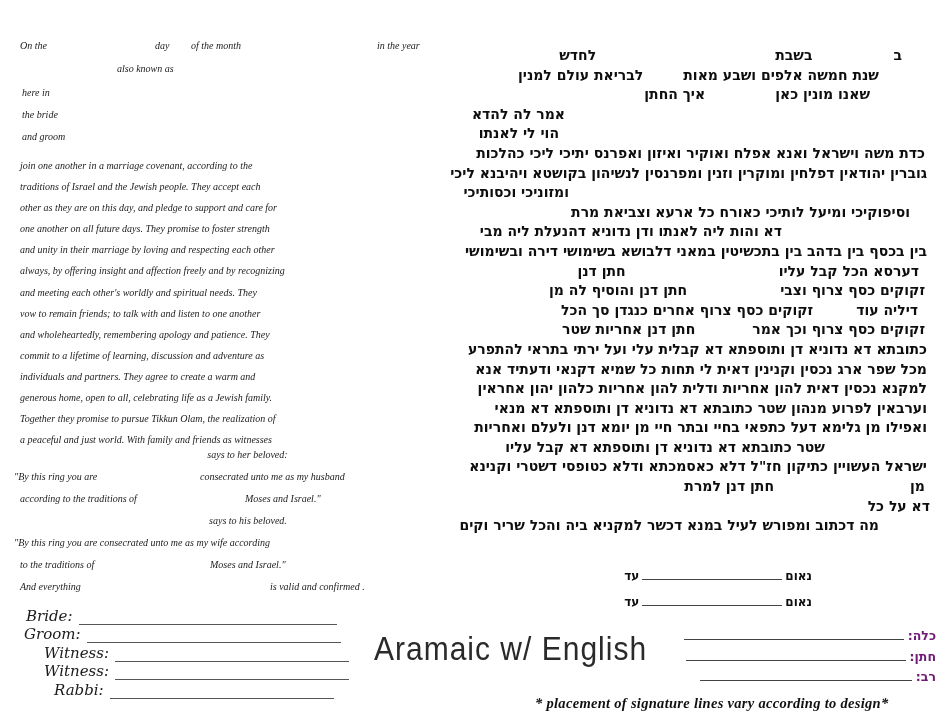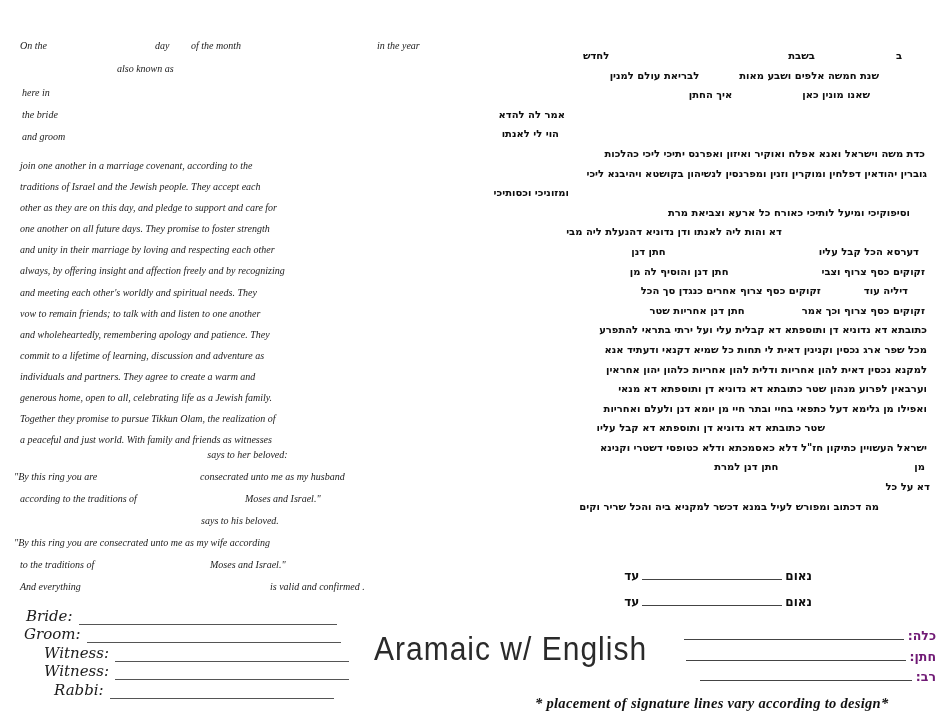--- a/index.html
+++ b/index.html
@@ -20,21 +20,21 @@
   .e-bride{top:109px;left:22px;white-space:nowrap;}
   .e-groom{top:131px;left:22px;white-space:nowrap;}
   .e-body{top:155px;left:20px;width:452px;}
   .eline{height:21.1px;line-height:21.1px;white-space:nowrap;}
   .e-saysher{top:449px;left:20px;width:455px;text-align:center;}
   .e-vowline{height:22px;white-space:nowrap;}
   .e-v1l1{top:471px;left:14px;width:460px;}
   .e-v1l1 .b{position:absolute;left:186px;}
   .e-v1l2{top:493px;left:20px;width:452px;}
   .e-v1l2 .b{position:absolute;left:225px;}
-  .e-sayshis{top:515px;left:20px;width:440px;text-align:center;}
+  .e-sayshis{top:515px;left:28px;width:440px;text-align:center;}
   .e-v2l1{top:537px;left:14px;width:460px;}
   .e-v2l2{top:559px;left:20px;width:452px;}
   .e-v2l2 .b{position:absolute;left:190px;}
   .e-final{top:581px;left:20px;width:452px;}
   .e-final .b{position:absolute;left:250px;}
   .e-vowline .a{position:absolute;left:0;}
 
   
   .esig-row{position:absolute;display:flex;align-items:flex-end;font-style:italic;font-size:15px;}
   .esig-row:nth-of-type(1){top:607px;left:26px;}
@@ -44,21 +44,21 @@
   .esig-row:nth-of-type(5){top:681px;left:54px;}
   .esig-line{display:inline-block;border-bottom:1px solid #555;height:13px;margin-left:6px;}
   .esig-row:nth-of-type(1) .esig-line{width:258px;}
   .esig-row:nth-of-type(2) .esig-line{width:254px;}
   .esig-row:nth-of-type(3) .esig-line{width:234px;}
   .esig-row:nth-of-type(4) .esig-line{width:234px;}
   .esig-row:nth-of-type(5) .esig-line{width:224px;}
 
   
   .heb{top:46px;right:12px;width:430px;direction:rtl;text-align:right;
-       font-family:"DejaVu Sans", sans-serif;font-weight:bold;font-size:10px;color:#0e0e0e;}
+       font-family:"DejaVu Sans", sans-serif;font-weight:bold;font-size:14px;color:#0e0e0e;}
   .hline{height:19.6px;line-height:19.6px;white-space:nowrap;}
   .hgap{display:inline-block;}
 
   .heb-witness{top:566px;right:130px;direction:rtl;text-align:right;
        font-family:"DejaVu Sans", sans-serif;font-weight:bold;font-size:12px;color:#0e0e0e;}
   .hwit-row{height:26px;line-height:20px;white-space:nowrap;}
   .hwit-line{display:inline-block;width:140px;border-bottom:1px solid #444;height:13px;margin:0 3px;}
 
   .heb-sigs{top:627px;right:6px;direction:rtl;text-align:right;
        font-family:"DejaVu Sans", sans-serif;font-weight:bold;font-size:12.5px;color:#701a75;}
@@ -157,23 +157,24 @@
       <div class="hline" style="margin-right: 28px;"><span>ב</span><span class="hgap" style="width: 81px;"></span><span>בשבת</span><span class="hgap" style="width: 179px;"></span><span>לחדש</span></div>
       <div class="hline" style="margin-right: 51px;"><span>שנת חמשה אלפים ושבע מאות</span><span class="hgap" style="width: 40px;"></span><span>לבריאת עולם למנין</span></div>
       <div class="hline" style="margin-right: 60px;"><span>שאנו מונין כאן</span><span class="hgap" style="width: 70px;"></span><span>איך החתן</span></div>
       <div class="hline" style="margin-right: 365px;"><span>אמר לה להדא</span></div>
       <div class="hline" style="margin-right: 371px;"><span>הוי לי לאנתו</span></div>
       <div class="hline" style="margin-right: 5px;"><span>כדת משה וישראל ואנא אפלח ואוקיר ואיזון ואפרנס יתיכי ליכי כהלכות</span></div>
       <div class="hline" style="margin-right: 3px;"><span>גוברין יהודאין דפלחין ומוקרין וזנין ומפרנסין לנשיהון בקושטא ויהיבנא ליכי</span></div>
       <div class="hline" style="margin-right: 361px;"><span>ומזוניכי וכסותיכי</span></div>
       <div class="hline" style="margin-right: 20px;"><span>וסיפוקיכי ומיעל לותיכי כאורח כל ארעא וצביאת מרת</span></div>
       <div class="hline" style="margin-right: 148px;"><span>דא והות ליה לאנתו ודן נדוניא דהנעלת ליה מבי</span></div>
+      <div class="hline" style="margin-right: 3px;"><span>בין בכסף בין בדהב בין בתכשיטין במאני דלבושא בשימושי דירה ובשימושי</span></div>
       <div class="hline" style="margin-right: 11px;"><span>דערסא הכל קבל עליו</span><span class="hgap" style="width: 153px;"></span><span>חתן דנן</span></div>
       <div class="hline" style="margin-right: 5px;"><span>זקוקים כסף צרוף וצבי</span><span class="hgap" style="width: 93px;"></span><span>חתן דנן והוסיף לה מן</span></div>
-      <div class="hline" style="margin-right: 22px;"><span>דיליה עוד</span><span class="hgap" style="width: 43px;"></span><span>זקוקים כסף צרוף אחרים כנגדן סך הכל</span></div>
+      <div class="hline" style="margin-right: 12px;"><span>דיליה עוד</span><span class="hgap" style="width: 43px;"></span><span>זקוקים כסף צרוף אחרים כנגדן סך הכל</span></div>
       <div class="hline" style="margin-right: 5px;"><span>זקוקים כסף צרוף וכך אמר</span><span class="hgap" style="width: 57px;"></span><span>חתן דנן אחריות שטר</span></div>
       <div class="hline" style="margin-right: 3px;"><span>כתובתא דא נדוניא דן ותוספתא דא קבלית עלי ועל ירתי בתראי להתפרע</span></div>
       <div class="hline" style="margin-right: 3px;"><span>מכל שפר ארג נכסין וקנינין דאית לי תחות כל שמיא דקנאי ודעתיד אנא</span></div>
       <div class="hline" style="margin-right: 3px;"><span>למקנא נכסין דאית להון אחריות ודלית להון אחריות כלהון יהון אחראין</span></div>
       <div class="hline" style="margin-right: 3px;"><span>וערבאין לפרוע מנהון שטר כתובתא דא נדוניא דן ותוספתא דא מנאי</span></div>
       <div class="hline" style="margin-right: 3px;"><span>ואפילו מן גלימא דעל כתפאי בחיי ובתר חיי מן יומא דנן ולעלם ואחריות</span></div>
       <div class="hline" style="margin-right: 105px;"><span>שטר כתובתא דא נדוניא דן ותוספתא דא קבל עליו</span></div>
       <div class="hline" style="margin-right: 3px;"><span>ישראל העשויין כתיקון חז"ל דלא כאסמכתא ודלא כטופסי דשטרי וקנינא</span></div>
       <div class="hline" style="margin-right: 5px;"><span>מן</span><span class="hgap" style="width: 136px;"></span><span>חתן דנן למרת</span></div>
       <div class="hline" style="margin-right: 0px;"><span>דא על כל</span></div>

